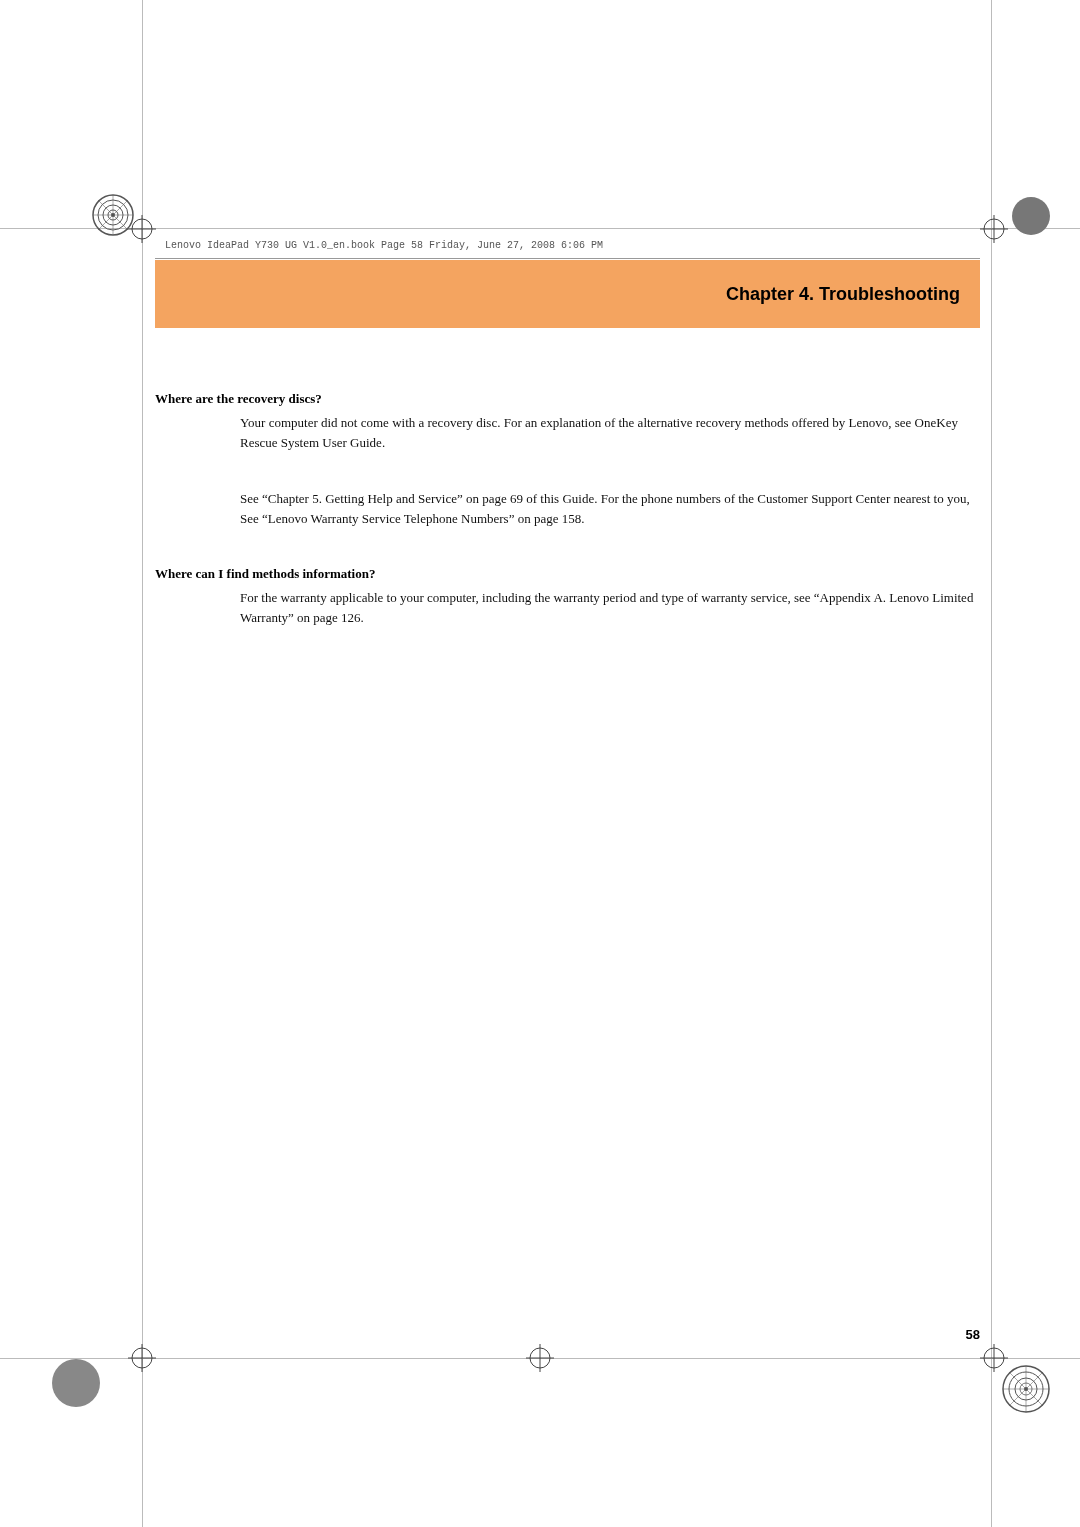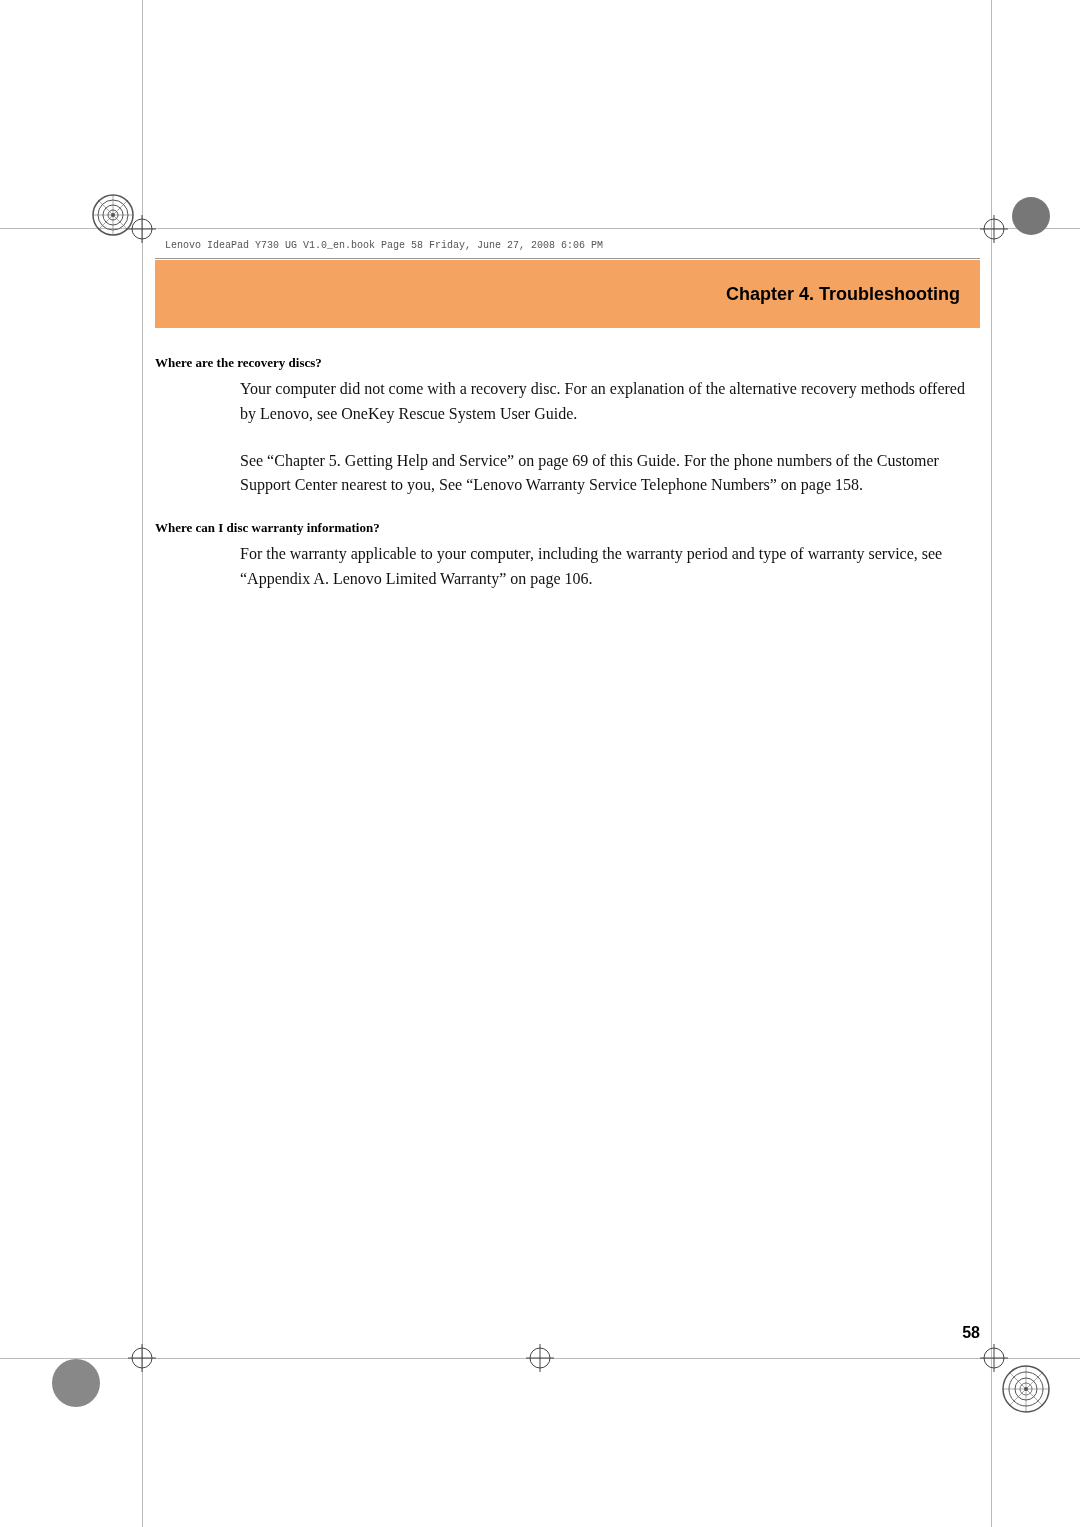--- a/index.html
+++ b/index.html
@@ -50,42 +50,43 @@
     
     .content-area {
       position: absolute;
       top: 355px;
       left: 155px;
       right: 100px;
     }
 
     .question-block {
       margin-bottom: 22px;
+      margin-top: 36px;
     }
 
     .question-heading {
       font-size: 13px;
       font-weight: bold;
       margin-bottom: 6px;
       margin-left: 0px;
     }
 
     .answer-text {
-      font-size: 16px;
+      font-size: 13px;
       line-height: 1.55;
       margin-left: 85px;
       color: #111;
     }
 
     
     .page-number {
       position: absolute;
       bottom: 185px;
       right: 100px;
-      font-size: 16px;
+      font-size: 13px;
       font-weight: bold;
       font-family: Arial, sans-serif;
     }
 
     
     .trim-line-top {
       position: absolute;
       top: 228px;
       left: 0;
       right: 0;
@@ -200,19 +201,19 @@
   <div class="question-block">
     <div class="question-heading">Where are the recovery discs?</div>
     <div class="answer-text">Your computer did not come with a recovery disc. For an explanation of the alternative recovery methods offered by Lenovo, see OneKey Rescue System User Guide.</div>
   </div>
 
   <div class="question-block">
     <div class="answer-text">See “Chapter 5. Getting Help and Service” on page 69 of this Guide. For the phone numbers of the Customer Support Center nearest to you, See “Lenovo Warranty Service Telephone Numbers” on page 158.</div>
   </div>
 
   <div class="question-block">
-    <div class="question-heading">Where can I disc warranty information?</div>
-    <div class="answer-text">For the warranty applicable to your computer, including the warranty period and type of warranty service, see “Appendix A. Lenovo Limited Warranty” on page 106.</div>
+    <div class="question-heading">Where can I find methods information?</div>
+    <div class="answer-text">For the warranty applicable to your computer, including the warranty period and type of warranty service, see “Appendix A. Lenovo Limited Warranty” on page 126.</div>
   </div>
 
 </div>
 
 <div class="page-number">58</div>
 
 </body></html>

